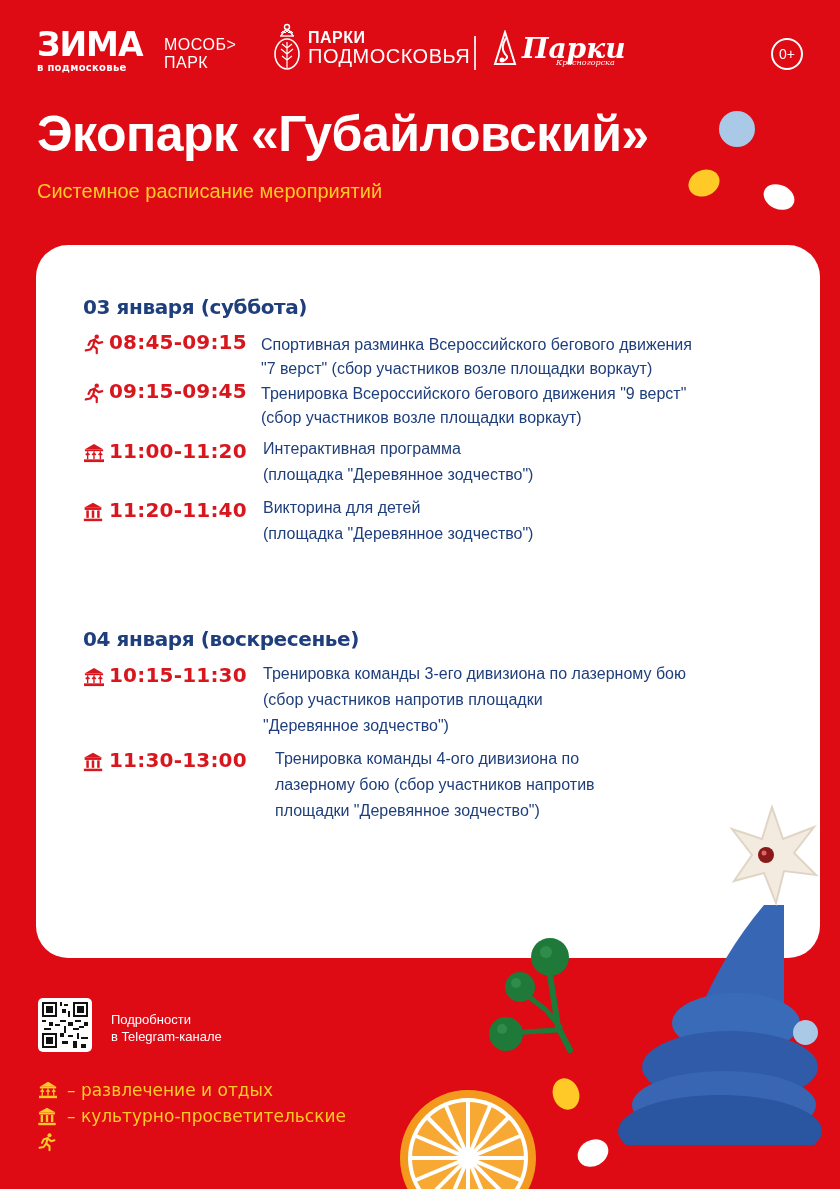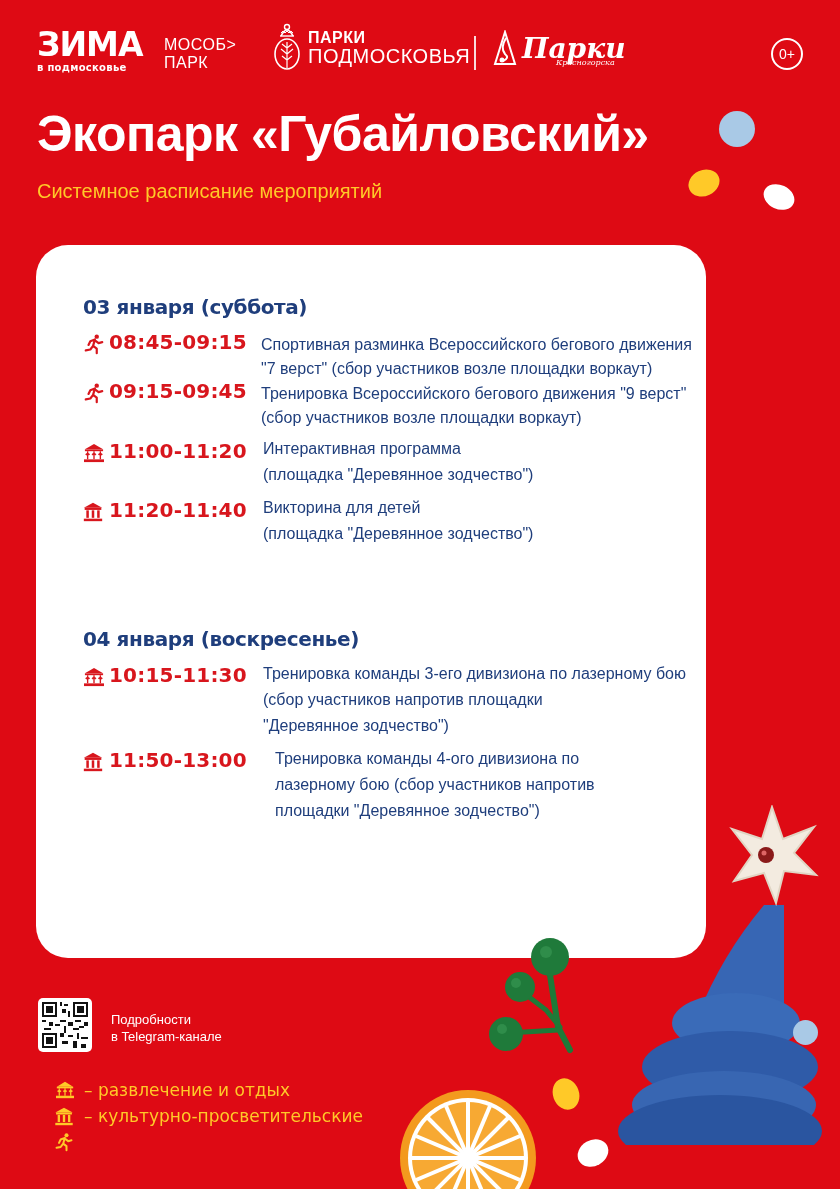--- a/index.html
+++ b/index.html
@@ -27,32 +27,32 @@
   .age-badge { left: 771px; top: 38px; width: 32px; height: 32px; border: 2px solid #fff; border-radius: 50%; font-size: 14px; display: flex; align-items: center; justify-content: center; }
 
   
   .title { left: 37px; top: 104px; font-size: 50px; font-weight: bold; letter-spacing: -0.5px; line-height: 60px; font-family: "Liberation Sans", sans-serif; }
   .subtitle { left: 37px; top: 178px; font-size: 20px; color: #ffc928; line-height: 26px; }
 
   
   .dot { position: absolute; border-radius: 50%; }
 
   
-  .card { left: 36px; top: 245px; width: 670px; height: 713px; background: #fff; border-radius: 32px; }
+  .card { left: 36px; top: 245px; width: 784px; height: 713px; background: #fff; border-radius: 32px; }
   .day-header { position: absolute; left: 47px; font-size: 20px; font-weight: bold; color: #1f3e7c; line-height: 26px; font-family: "DejaVu Sans", sans-serif; letter-spacing: -0.4px; }
   .event { position: absolute; left: 47px; display: flex; align-items: flex-start; }
   .event .ico { width: 26px; height: 24px; display: flex; align-items: center; justify-content: flex-start; margin-top: 3px; }
   .event .time { font-family: "DejaVu Sans", sans-serif; font-weight: bold; font-size: 20px; color: #d8161d; line-height: 26px; white-space: nowrap; letter-spacing: 0.2px; }
   .event .desc { position: absolute; left: 178px; top: 4px; font-size: 16px; color: #1f3e7c; line-height: 24px; white-space: pre-line; width: 520px; }
 
   
   .qr { left: 38px; top: 998px; width: 54px; height: 54px; background: #fff; border-radius: 5px; padding: 4px; }
   .qr-text { left: 111px; top: 1011px; font-size: 13px; line-height: 17px; color: #fff; }
   .legend { left: 37px; }
-  .legend-item { position: absolute; left: 17px; display: flex; align-items: flex-start; white-space: nowrap; }
+  .legend-item { position: absolute; left: 0; display: flex; align-items: flex-start; white-space: nowrap; }
   .legend-item .lico { width: 24px; height: 20px; display: flex; align-items: center; }
   .legend-item .ltxt { font-size: 17px; color: #ffc928; margin-left: 6px; line-height: 20px; font-family: "DejaVu Sans", sans-serif; }
 
   .decor { position: absolute; }
 </style>
 </head>
 <body>
 
 <div class="abs logo-zima">
   <div class="big">ЗИМА</div>
@@ -183,21 +183,21 @@
     <span class="ico">
       <svg width="20" height="20" viewBox="0 0 24 24">
           <path d="M1 7 L12 1 L23 7 Z" fill="#d8161d"></path>
           <rect x="2" y="7" width="20" height="2.5" fill="#d8161d"></rect>
           <rect x="4" y="10" width="3" height="9" fill="#d8161d"></rect>
           <rect x="10.5" y="10" width="3" height="9" fill="#d8161d"></rect>
           <rect x="17" y="10" width="3" height="9" fill="#d8161d"></rect>
           <rect x="1" y="20" width="22" height="3" fill="#d8161d"></rect>
         </svg>
     </span>
-    <span class="time">11:50-13:00</span>
+    <span class="time">11:30-13:00</span>
     <span class="desc" style="left:192px;top:-1px;line-height:26px;">Тренировка команды 4-ого дивизиона по
 лазерному бою (сбор участников напротив
 площадки "Деревянное зодчество")</span>
   </div>
 </div>
 
 <svg class="decor" style="left:488px;top:935px;" width="100" height="125" viewBox="0 0 100 125">
   <path d="M62 40 L70 92 L82 115" stroke="#1e7a38" stroke-width="6" fill="none" stroke-linecap="round"></path>
   <path d="M32 55 L58 75 L72 92" stroke="#1e7a38" stroke-width="5" fill="none" stroke-linecap="round"></path>
   <path d="M20 98 L70 95" stroke="#1e7a38" stroke-width="5" fill="none" stroke-linecap="round"></path>

